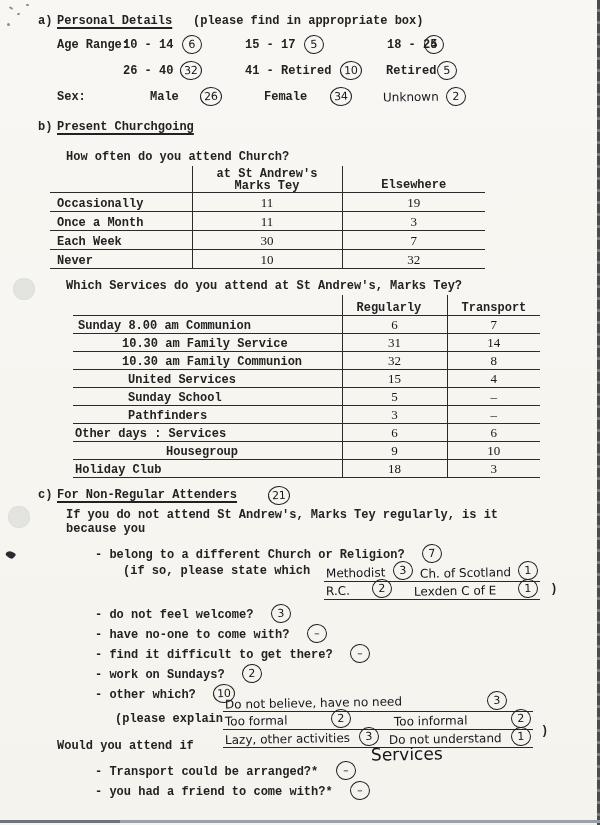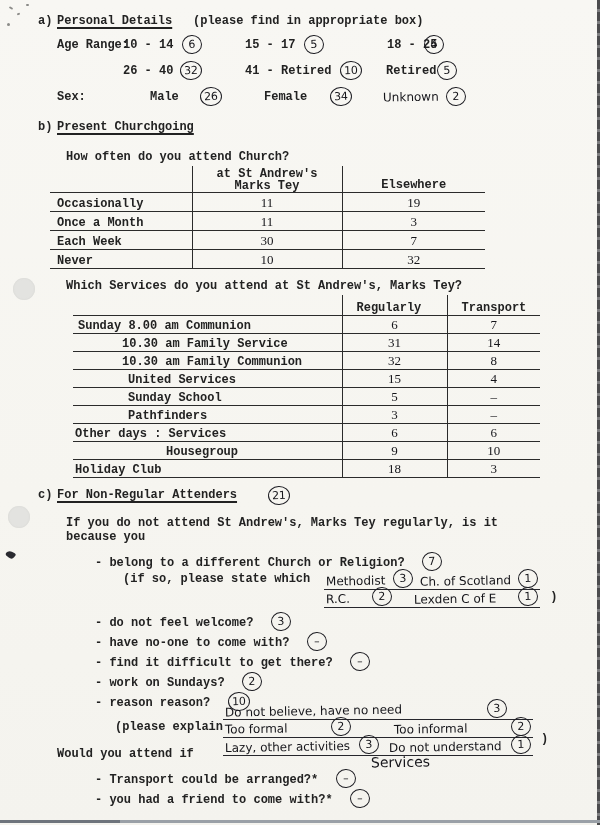--- a/index.html
+++ b/index.html
@@ -232,21 +232,21 @@
       </tr>
     </tbody>
       </table>
 
     <div class="heading-row" style="margin-top:8px">
       <span class="t" style="left:38px">c)</span>
       <span class="t u" style="left:57px">For Non-Regular Attenders</span>
       <span class="circ" style="left:268px;top:0">21</span>
     </div>
 
-    <div class="intro" style="margin-top:8px">
+    <div class="intro" style="">
       <div class="t">If you do not attend St Andrew's, Marks Tey regularly, is it</div>
       <div class="t">because you</div>
     </div>
 
     <div class="bullet" style="margin-top:8px">
       <span class="t">- belong to a different Church or Religion?</span>
       <span class="circ">7</span>
     </div>
 
     <div class="statewhich">
@@ -278,21 +278,21 @@
     </div>
     <div class="bullet">
       <span class="t">- find it difficult to get there?</span>
       <span class="circ">–</span>
     </div>
     <div class="bullet">
       <span class="t">- work on Sundays?</span>
       <span class="circ">2</span>
     </div>
     <div class="bullet">
-      <span class="t">- reason reason?</span>
+      <span class="t">- other which?</span>
       <span class="circ">10</span>
     </div>
 
     <div class="explain">
       <span class="t elabel">(please explain</span>
       <div class="lines">
         <div class="hand-line">
           <span class="hand">Do not believe, have no need</span>
           <span class="circ" style="margin-right:24px">3</span>
         </div>
@@ -302,21 +302,21 @@
           <span class="hand">Too informal</span>
           <span class="circ">2</span>
         </div>
         <div class="hand-line">
           <span class="hand">Lazy, other activities</span>
           <span class="circ">3</span>
           <span class="hand">Do not understand</span>
           <span class="circ">1</span>
         </div>
         <div class="svc-cont">
-          <span class="hand" style="font-size:14px">Services</span>
+          <span class="hand" style="font-size:17px">Services</span>
         </div>
       </div>
       <span class="t close">)</span>
     </div>
 
     <div class="t" style="margin:-22px 0 0 57px">Would you attend if</div>
 
     <div class="bullet" style="margin-top:8px">
       <span class="t">- Transport could be arranged?*</span>
       <span class="circ">–</span>

